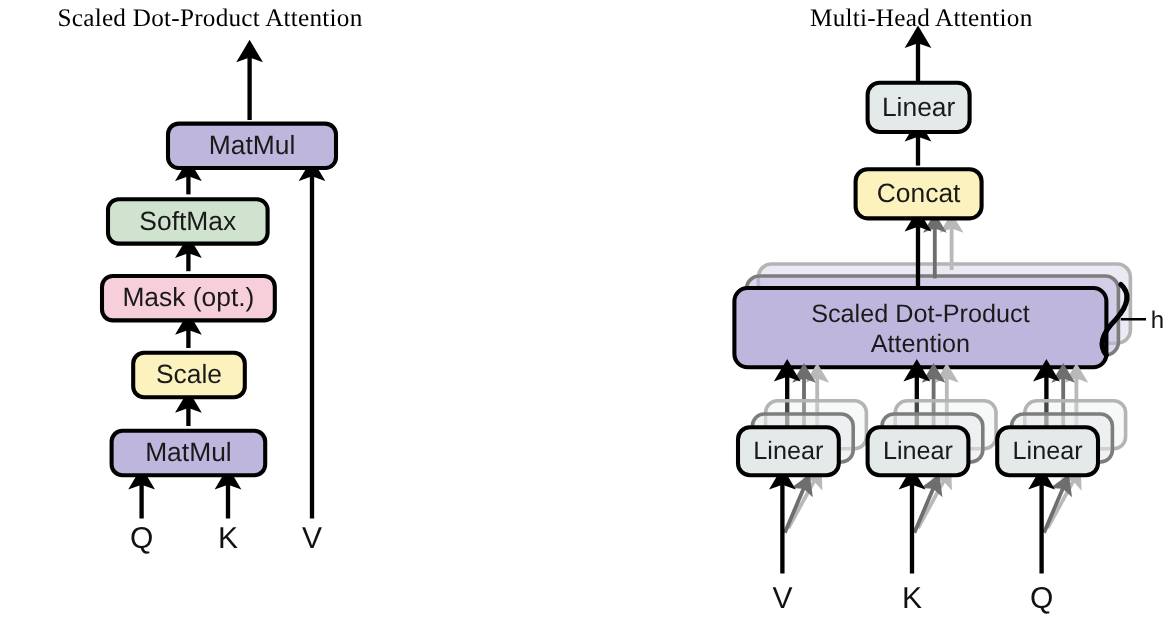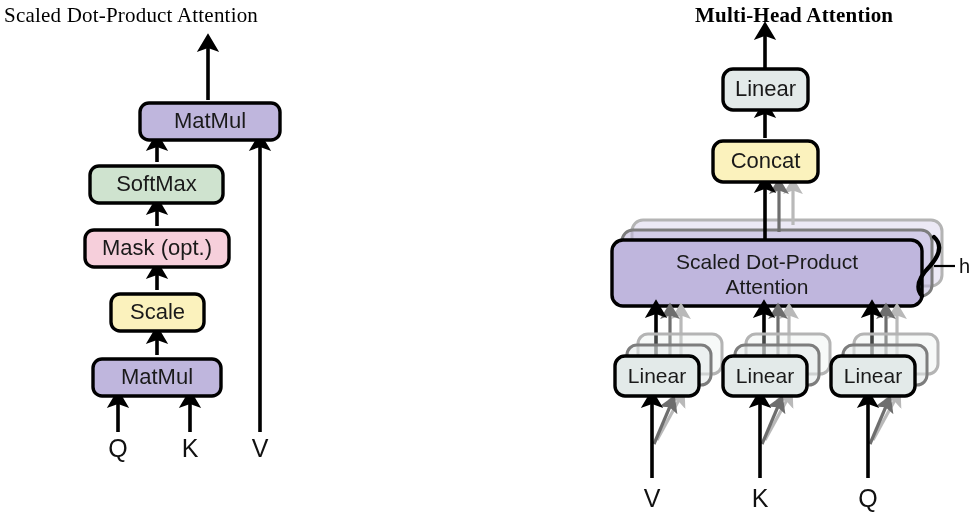--- a/index.html
+++ b/index.html
@@ -15,23 +15,24 @@
     overflow: hidden;
     font-family: "Liberation Sans", sans-serif;
   }
   .title {
     position: absolute;
     font-family: "Liberation Serif", serif;
     font-size: 21px;
     color: #000000;
     white-space: nowrap;
     letter-spacing: 0.2px;
+    margin-left: 44px;
   }
   #title-left  { left: 4px;   top: 3px; }
-  #title-right { left: 695px; top: 3px; font-weight: bold; }
+  #title-right { left: 631px; top: 3px; }
 
   svg.diagram {
     position: absolute;
     left: 0;
     top: 0;
     width: 977px;
     height: 516px;
     overflow: visible;
   }
   .box-label {

